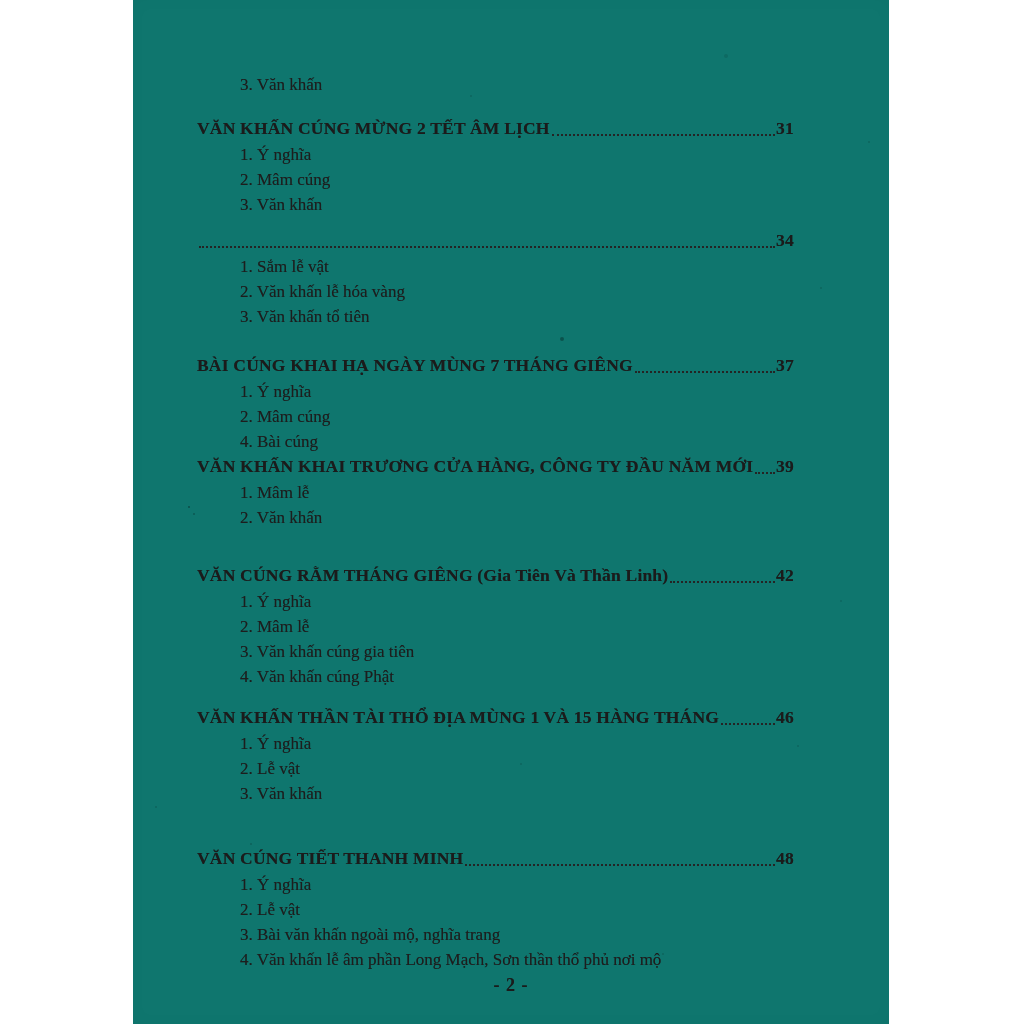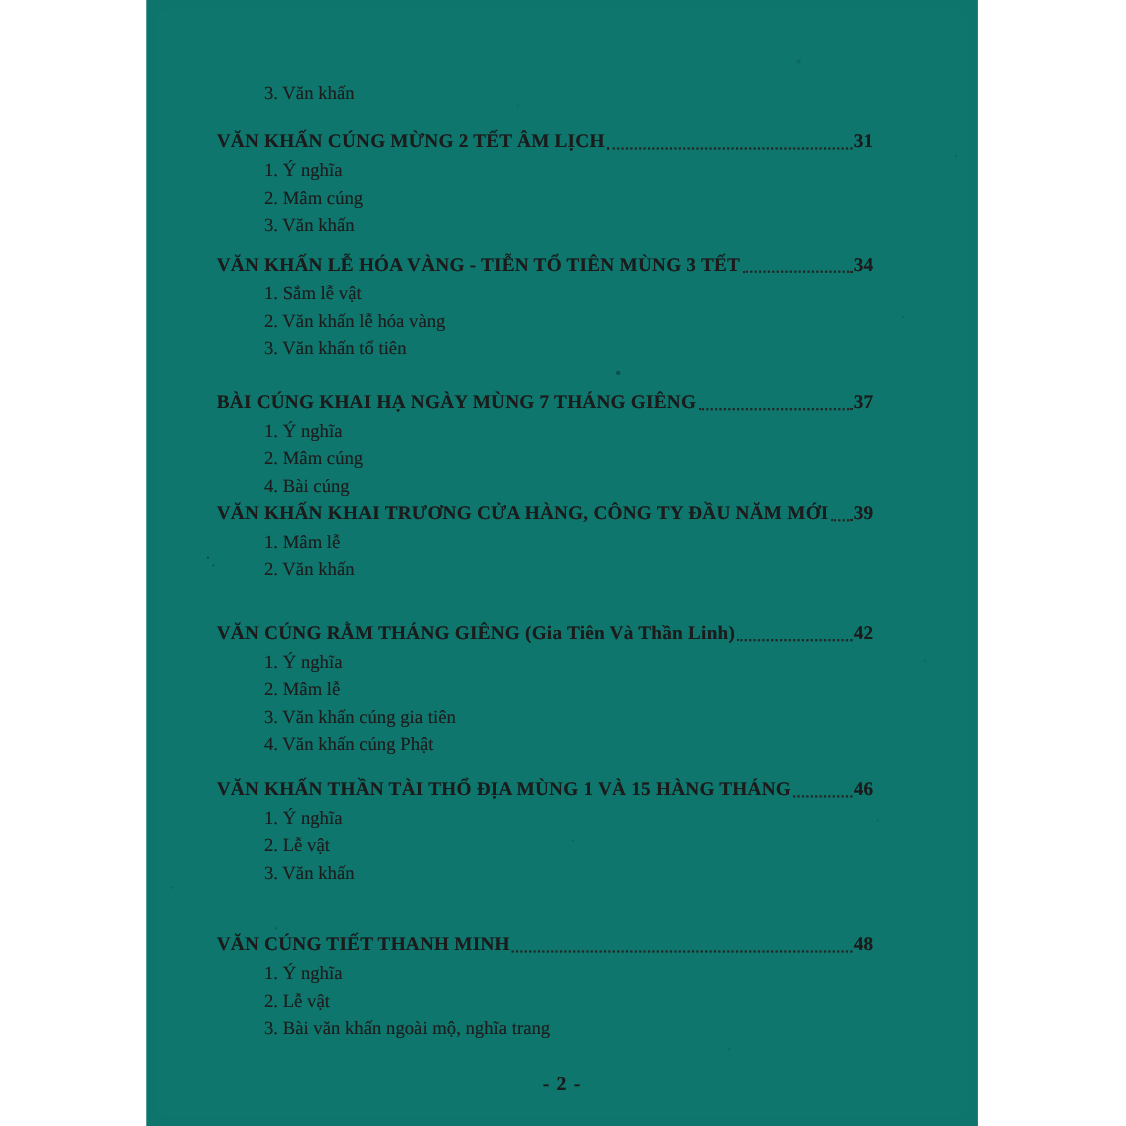--- a/index.html
+++ b/index.html
@@ -85,21 +85,20 @@
       <span class="leader"></span>
       <span class="pagenum">31</span>
     </div>
     <div class="toc-sub">1. Ý nghĩa</div>
     <div class="toc-sub">2. Mâm cúng</div>
     <div class="toc-sub">3. Văn khấn</div>
   </section>
 
   <section class="abs" style="top:228px">
     <div class="toc-heading">
-      <span>VĂN KHẤN LỄ HÓA VÀNG - TIỄN TỔ TIÊN MÙNG 3 TẾT</span>
       <span class="leader"></span>
       <span class="pagenum">34</span>
     </div>
     <div class="toc-sub">1. Sắm lễ vật</div>
     <div class="toc-sub">2. Văn khấn lễ hóa vàng</div>
     <div class="toc-sub">3. Văn khấn tổ tiên</div>
   </section>
 
   <section class="abs" style="top:353px">
     <div class="toc-heading">
@@ -147,16 +146,17 @@
 
   <section class="abs" style="top:846px">
     <div class="toc-heading">
       <span>VĂN CÚNG TIẾT THANH MINH</span>
       <span class="leader"></span>
       <span class="pagenum">48</span>
     </div>
     <div class="toc-sub">1. Ý nghĩa</div>
     <div class="toc-sub">2. Lễ vật</div>
     <div class="toc-sub">3. Bài văn khấn ngoài mộ, nghĩa trang</div>
+    <div class="toc-sub">4. Văn khấn lễ âm phần Long Mạch, Sơn thần thổ phủ nơi mộ</div>
   </section>
 
   <div class="footer">- 2 -</div>
 </div>
 
 </body></html>

